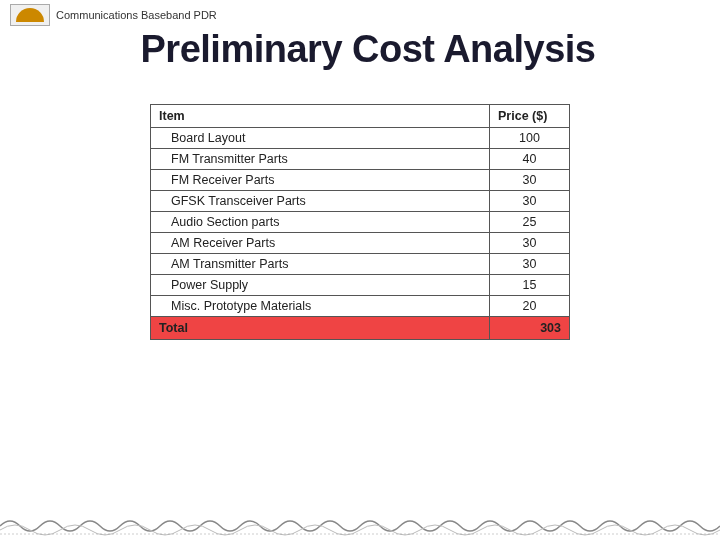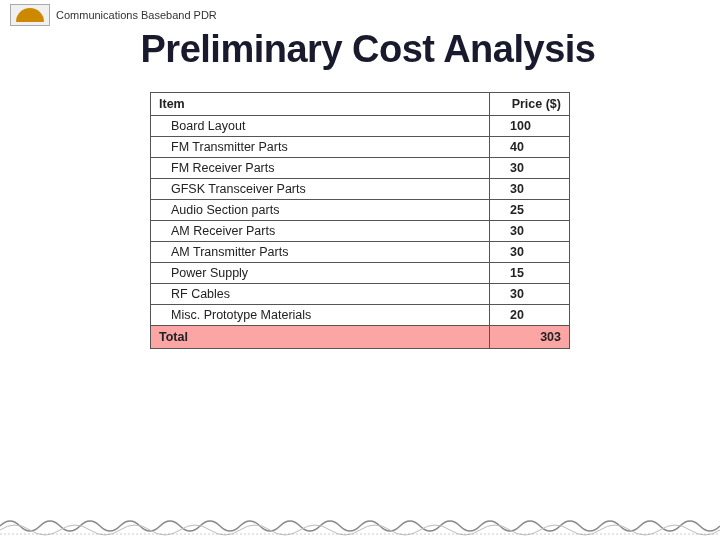--- a/index.html
+++ b/index.html
@@ -56,21 +56,21 @@
       width: 100%;
       text-align: center;
       font-size: 38px;
       font-weight: bold;
       color: #1a1a2e;
       letter-spacing: -0.5px;
     }
 
     .table-container {
       position: absolute;
-      top: 92px;
+      top: 104px;
       left: 50%;
       transform: translateX(-50%);
       width: 420px;
     }
 
     table {
       width: 100%;
       border-collapse: collapse;
       font-size: 12.5px;
       color: #222;
@@ -78,40 +78,39 @@
 
     thead tr th {
       border: 1px solid #555;
       padding: 4px 8px;
       text-align: left;
       font-weight: bold;
       background: #ffffff;
     }
 
     thead tr th:last-child {
-      text-align: right;
+      text-align: left;
       width: 80px;
     }
 
     tbody tr td {
       border: 1px solid #555;
       padding: 3px 20px;
       background: #ffffff;
     }
 
     tbody tr td:last-child {
-      text-align: left;
-      font-weight: bold;
+      text-align: center;
     }
 
     tfoot tr td {
       border: 1px solid #555;
       padding: 4px 8px;
       font-weight: bold;
-      background: #fca5a5;
+      background: #ef4444;
     }
 
     tfoot tr td:last-child {
       text-align: right;
     }
 
     .wave-bottom {
       position: absolute;
       bottom: 0;
       left: 0;
@@ -171,24 +170,20 @@
         </tr>
         <tr>
           <td>AM Transmitter Parts</td>
           <td>30</td>
         </tr>
         <tr>
           <td>Power Supply</td>
           <td>15</td>
         </tr>
         <tr>
-          <td>RF Cables</td>
-          <td>30</td>
-        </tr>
-        <tr>
           <td>Misc. Prototype Materials</td>
           <td>20</td>
         </tr>
       </tbody>
     <tfoot>
       <tr>
         <td>Total</td>
         <td>303</td>
       </tr>
     </tfoot>

